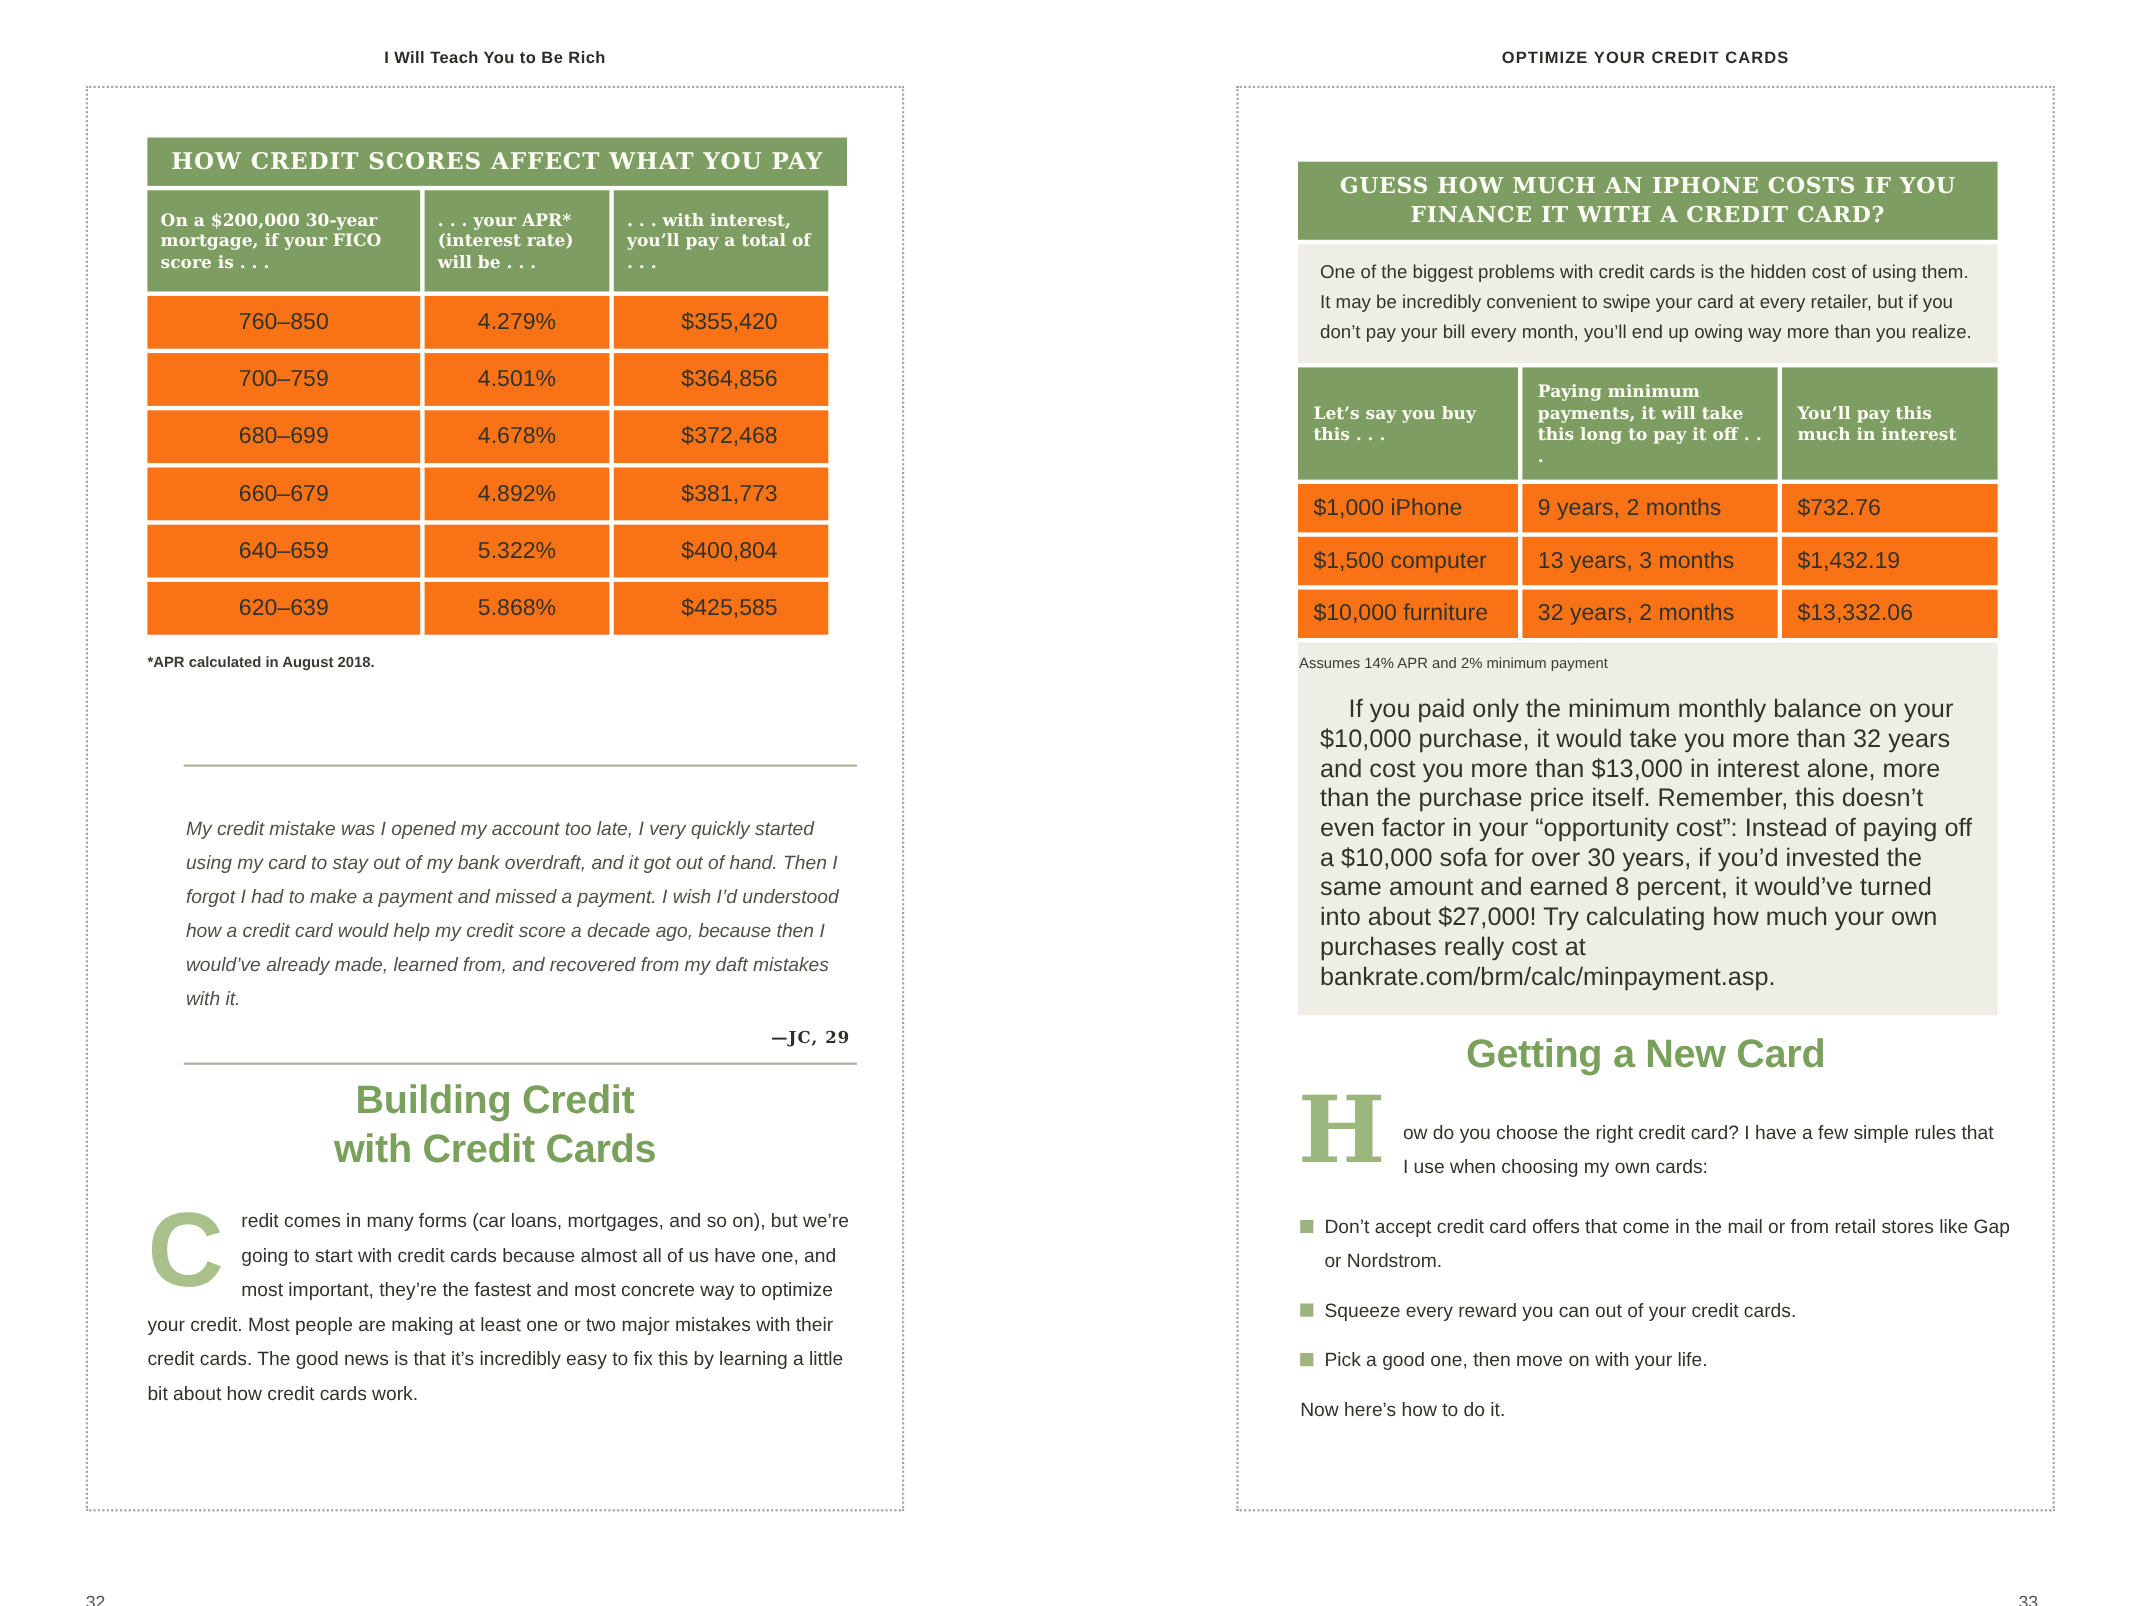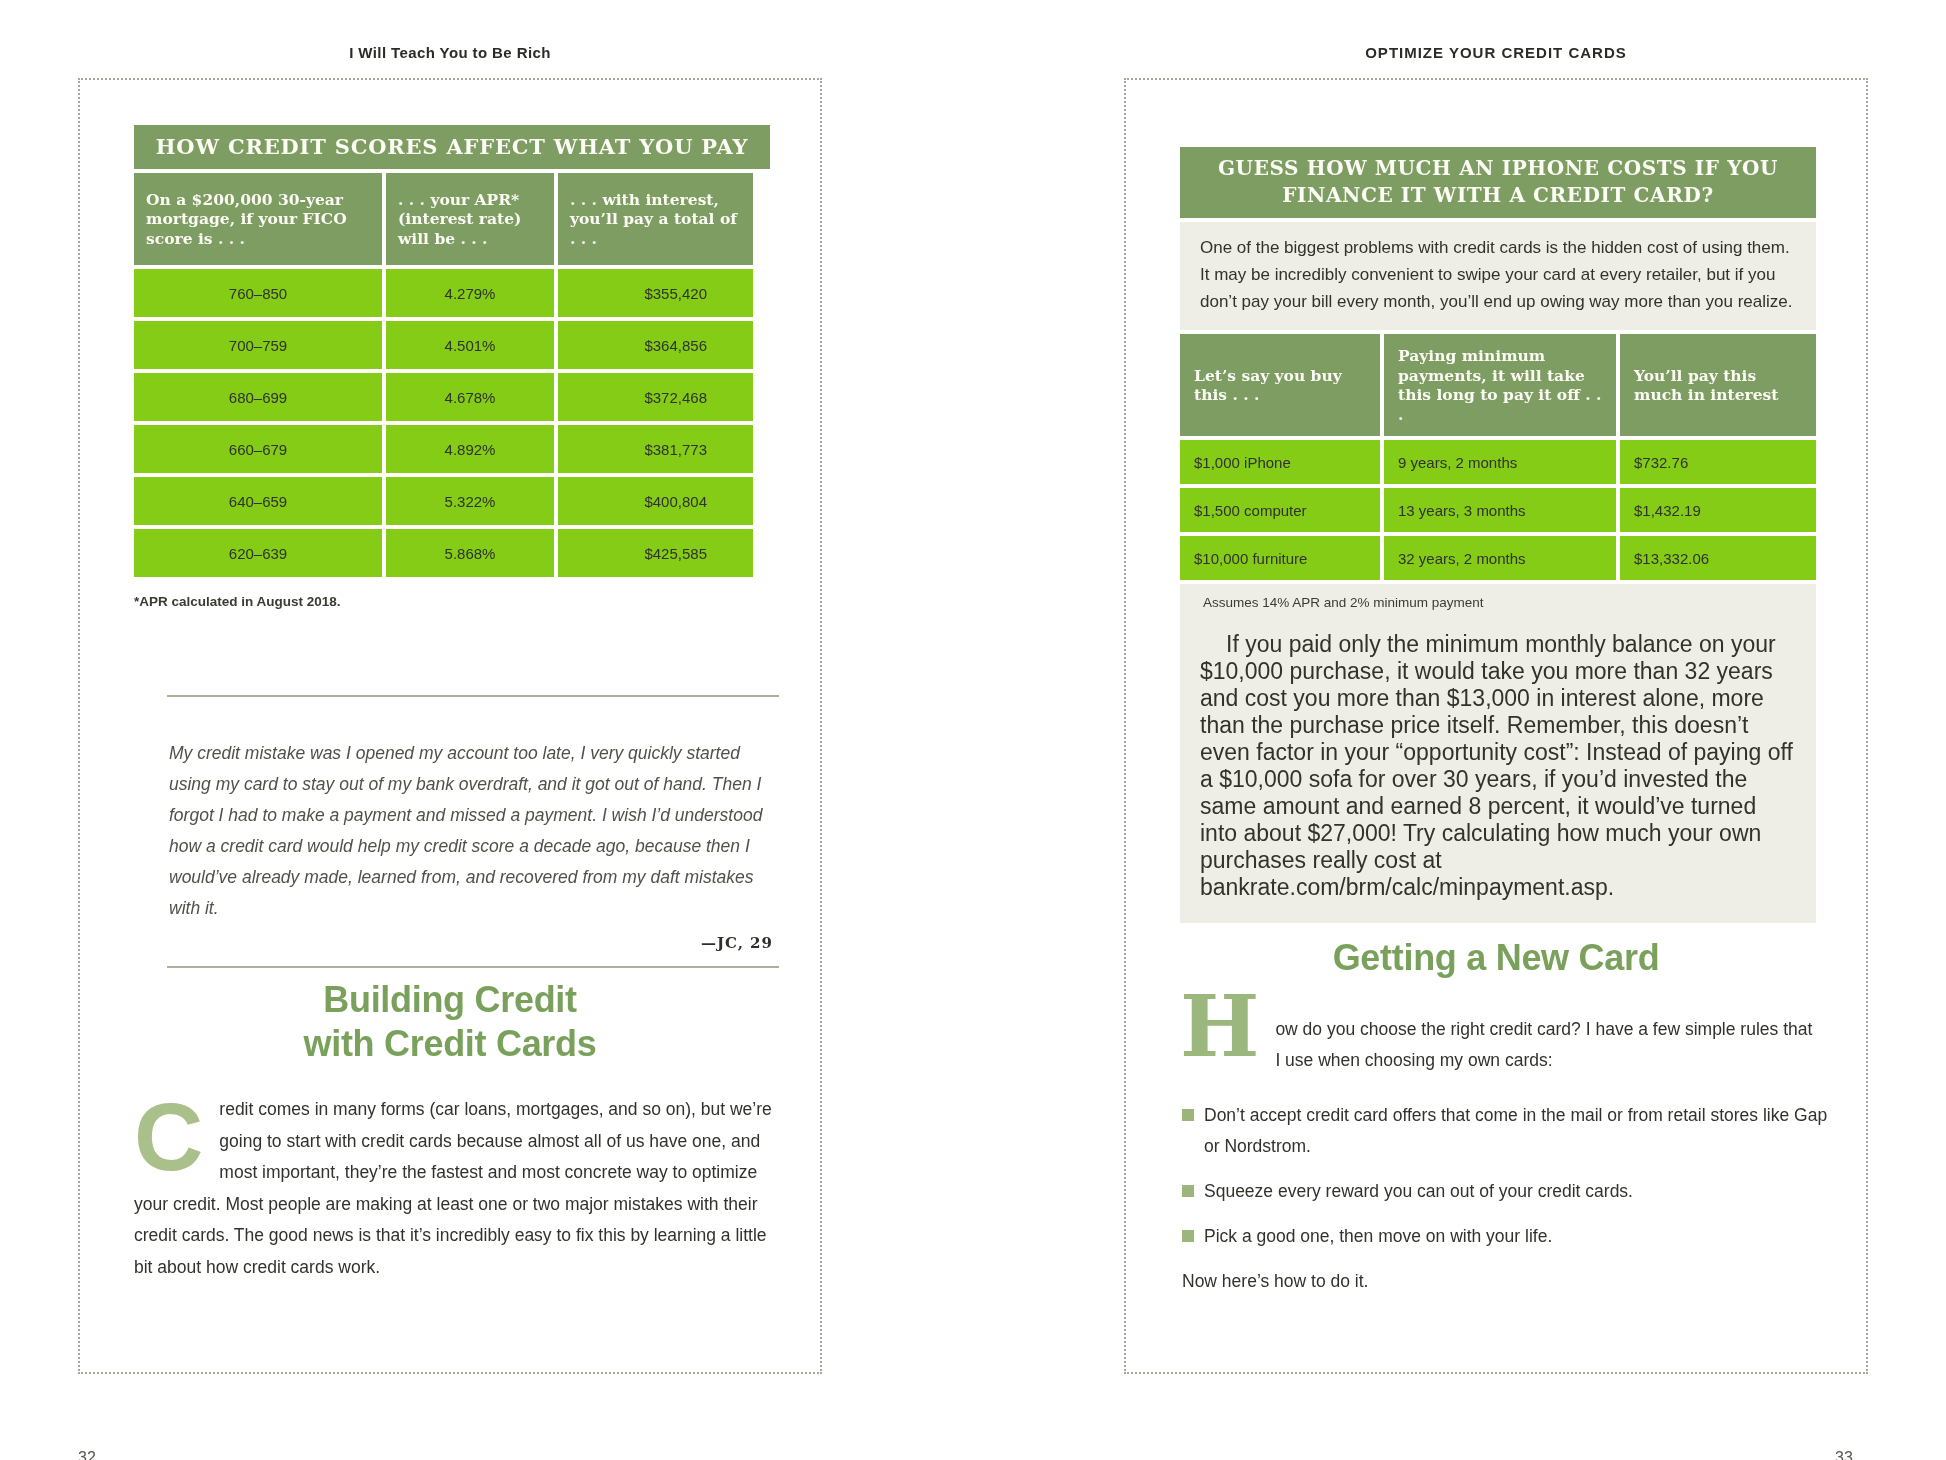--- a/index.html
+++ b/index.html
@@ -9,21 +9,21 @@
 
   .running-head { position:absolute; top:44px; font-size:15px; font-weight:bold; color:#2b2b27; letter-spacing:.4px; text-align:center; }
   .page-frame { position:absolute; top:78px; width:744px; height:1296px; border:2px dotted #a8a79a; }
   .page-num { position:absolute; top:1449px; font-size:16px; color:#55554e; }
 
   
   .tbl { display:flex; flex-direction:column; gap:4px; }
   .tbl-title { background:#7e9d63; color:#fcfcf5; font-family:"DejaVu Serif", serif; font-weight:bold; text-align:center; letter-spacing:.8px; }
   .tbl-row { display:flex; gap:4px; }
   .hcell { background:#7e9d63; color:#fcfcf5; font-family:"DejaVu Serif", serif; font-weight:bold; font-size:15.5px; line-height:19.5px; padding:12px 12px; display:flex; align-items:center; }
-  .dcell { background:#84cc16; font-size:15px; display:flex; align-items:center; }
+  .dcell { background:#f97316; font-size:21px; display:flex; align-items:center; }
 
   
   .score-block { position:absolute; left:54px; top:45px; width:636px; }
   .score-block .tbl-title { font-size:21px; padding:9px 0 10px; }
   .score-block .hcell { min-height:92px; }
   .score-block .c1 { width:248px; }
   .score-block .c2 { width:168px; }
   .score-block .c3 { width:195px; }
   .score-block .dcell { height:48px; justify-content:center; }
   .score-block .dcell.c3 { justify-content:flex-end; padding-right:46px; }
@@ -40,21 +40,21 @@
   
   .rp-stack { position:absolute; left:54px; top:67px; width:636px; display:flex; flex-direction:column; gap:4px; }
   .box-title { background:#7e9d63; color:#fcfcf5; font-family:"DejaVu Serif", serif; font-weight:bold; font-size:20px; line-height:27px; text-align:center; letter-spacing:.6px; padding:8px 0 9px; }
   .box-intro { background:#efeee6; font-size:17px; line-height:27px; padding:12px 20px 15px; }
   .cost-tbl .hcell { padding:12px 14px; }
   .cost-tbl .k1 { width:200px; }
   .cost-tbl .k2 { width:232px; }
   .cost-tbl .k3 { width:196px; }
   .cost-tbl .dcell { height:44px; justify-content:flex-start; padding-left:14px; }
   .note-para-box { background:#efeee6; }
-  .assumes { font-size:13.5px; color:#3b3b34; padding:11px 23px 0; }
+  .assumes { font-size:13.5px; color:#3b3b34; padding:11px 1px 0; }
   .min-paragraph { font-size:23px; line-height:27px; padding:21px 18px 22px 20px; text-indent:26px; }
 
   .section-heading-r { position:absolute; top:856px; left:0; width:100%; text-align:center; color:#7aa15c; font-weight:bold; font-size:36px; line-height:44px; letter-spacing:-.3px; }
   .h-para { position:absolute; left:54px; top:912px; width:642px; font-size:17.5px; line-height:31px; }
   .drop-cap-h { float:left; font-family:"DejaVu Serif", serif; font-size:84px; line-height:66px; font-weight:bold; color:#9cb77e; margin:2px 16px 0 0; }
   .h-para .h-text { padding-top:22px; display:block; }
 
   .bullets { position:absolute; left:56px; top:1020px; width:648px; }
   .bullet { display:flex; margin-bottom:14px; font-size:17.5px; line-height:31px; }
   .sq { flex:0 0 12px; width:12px; height:12px; background:#9bb57d; margin:9px 10px 0 0; }

